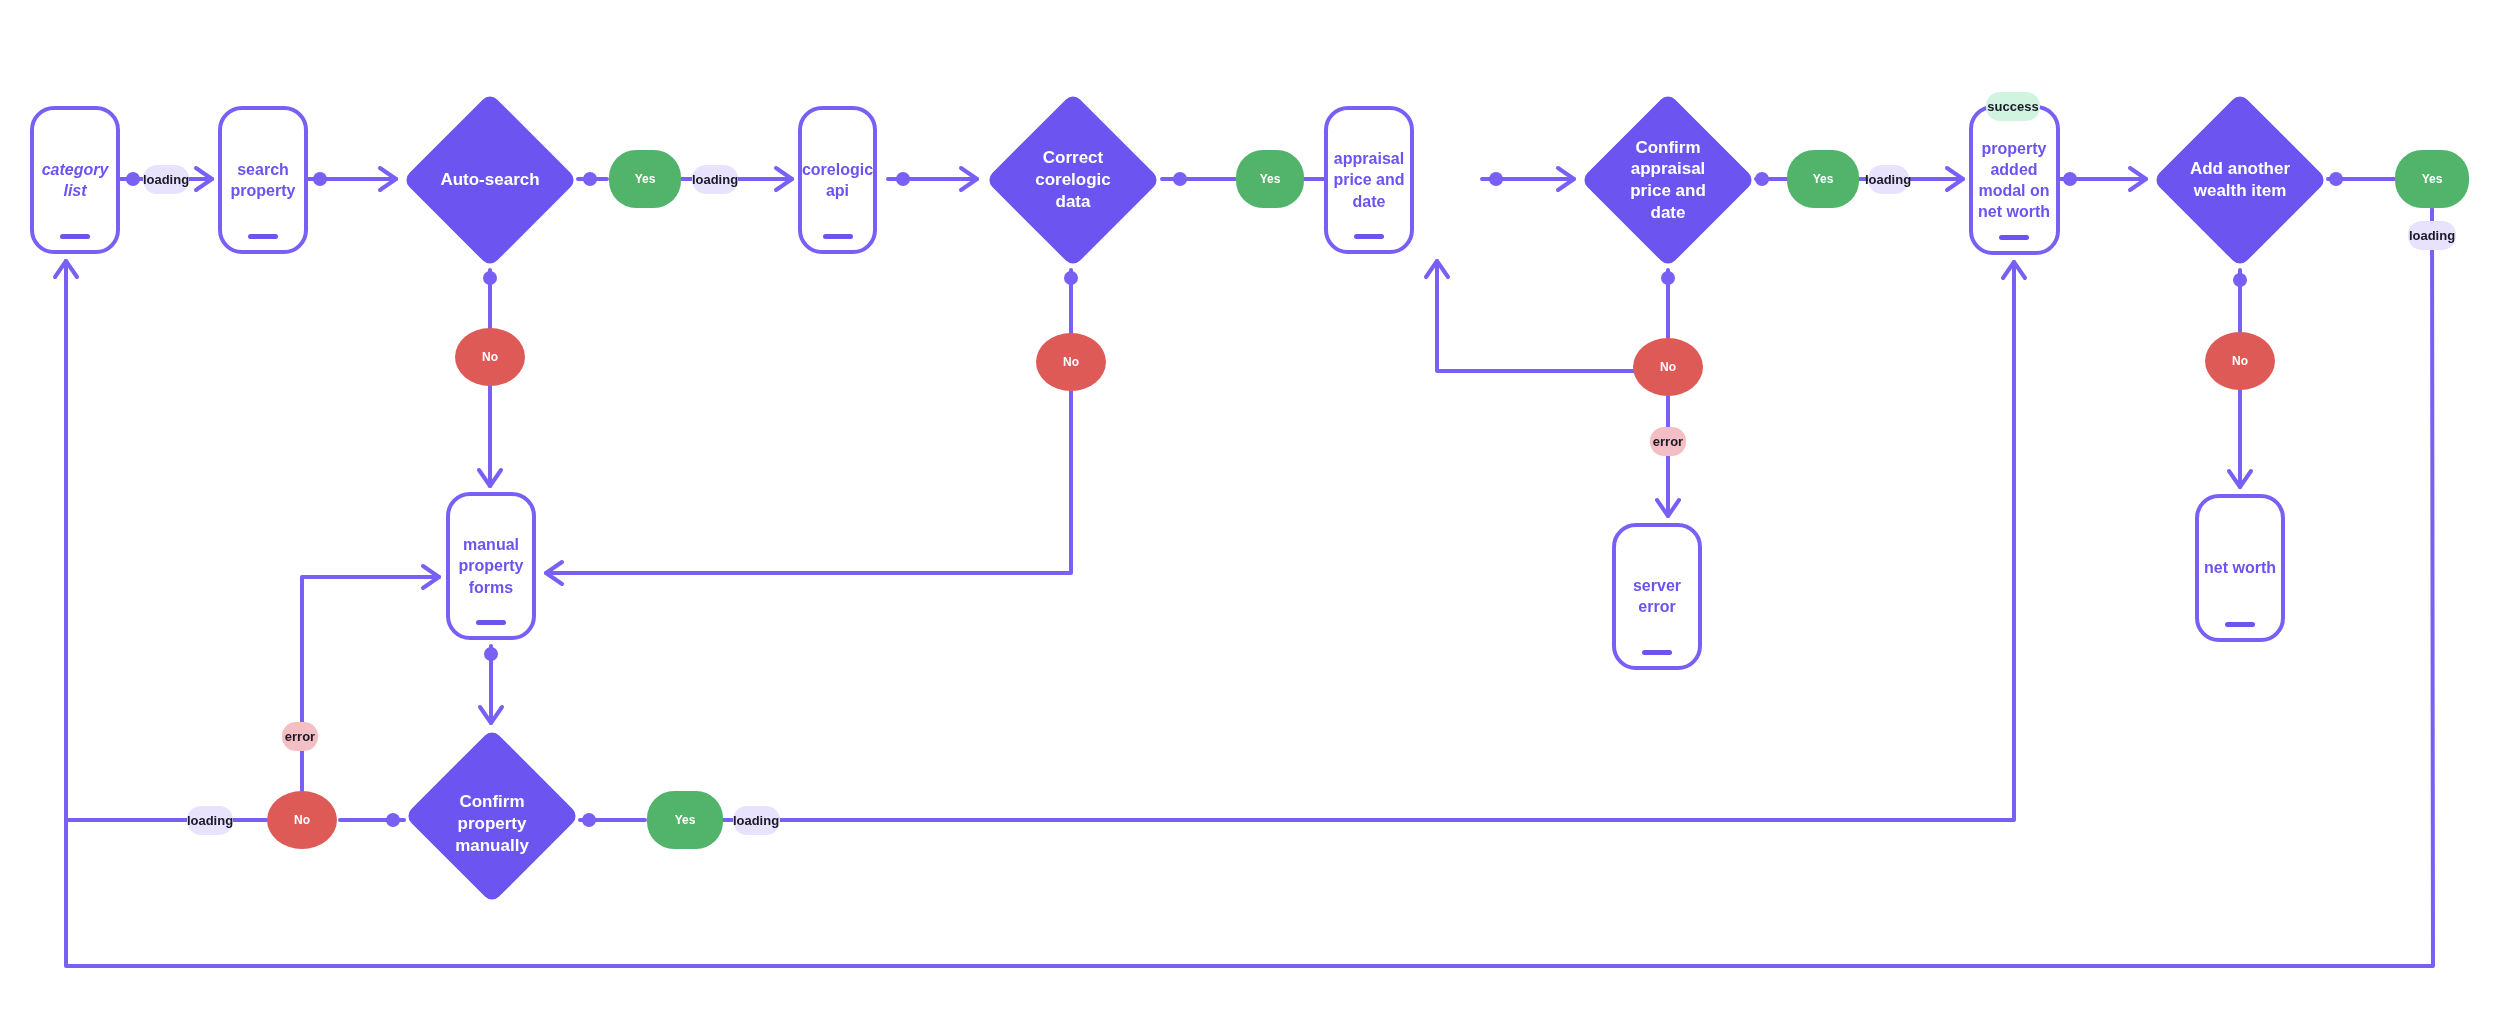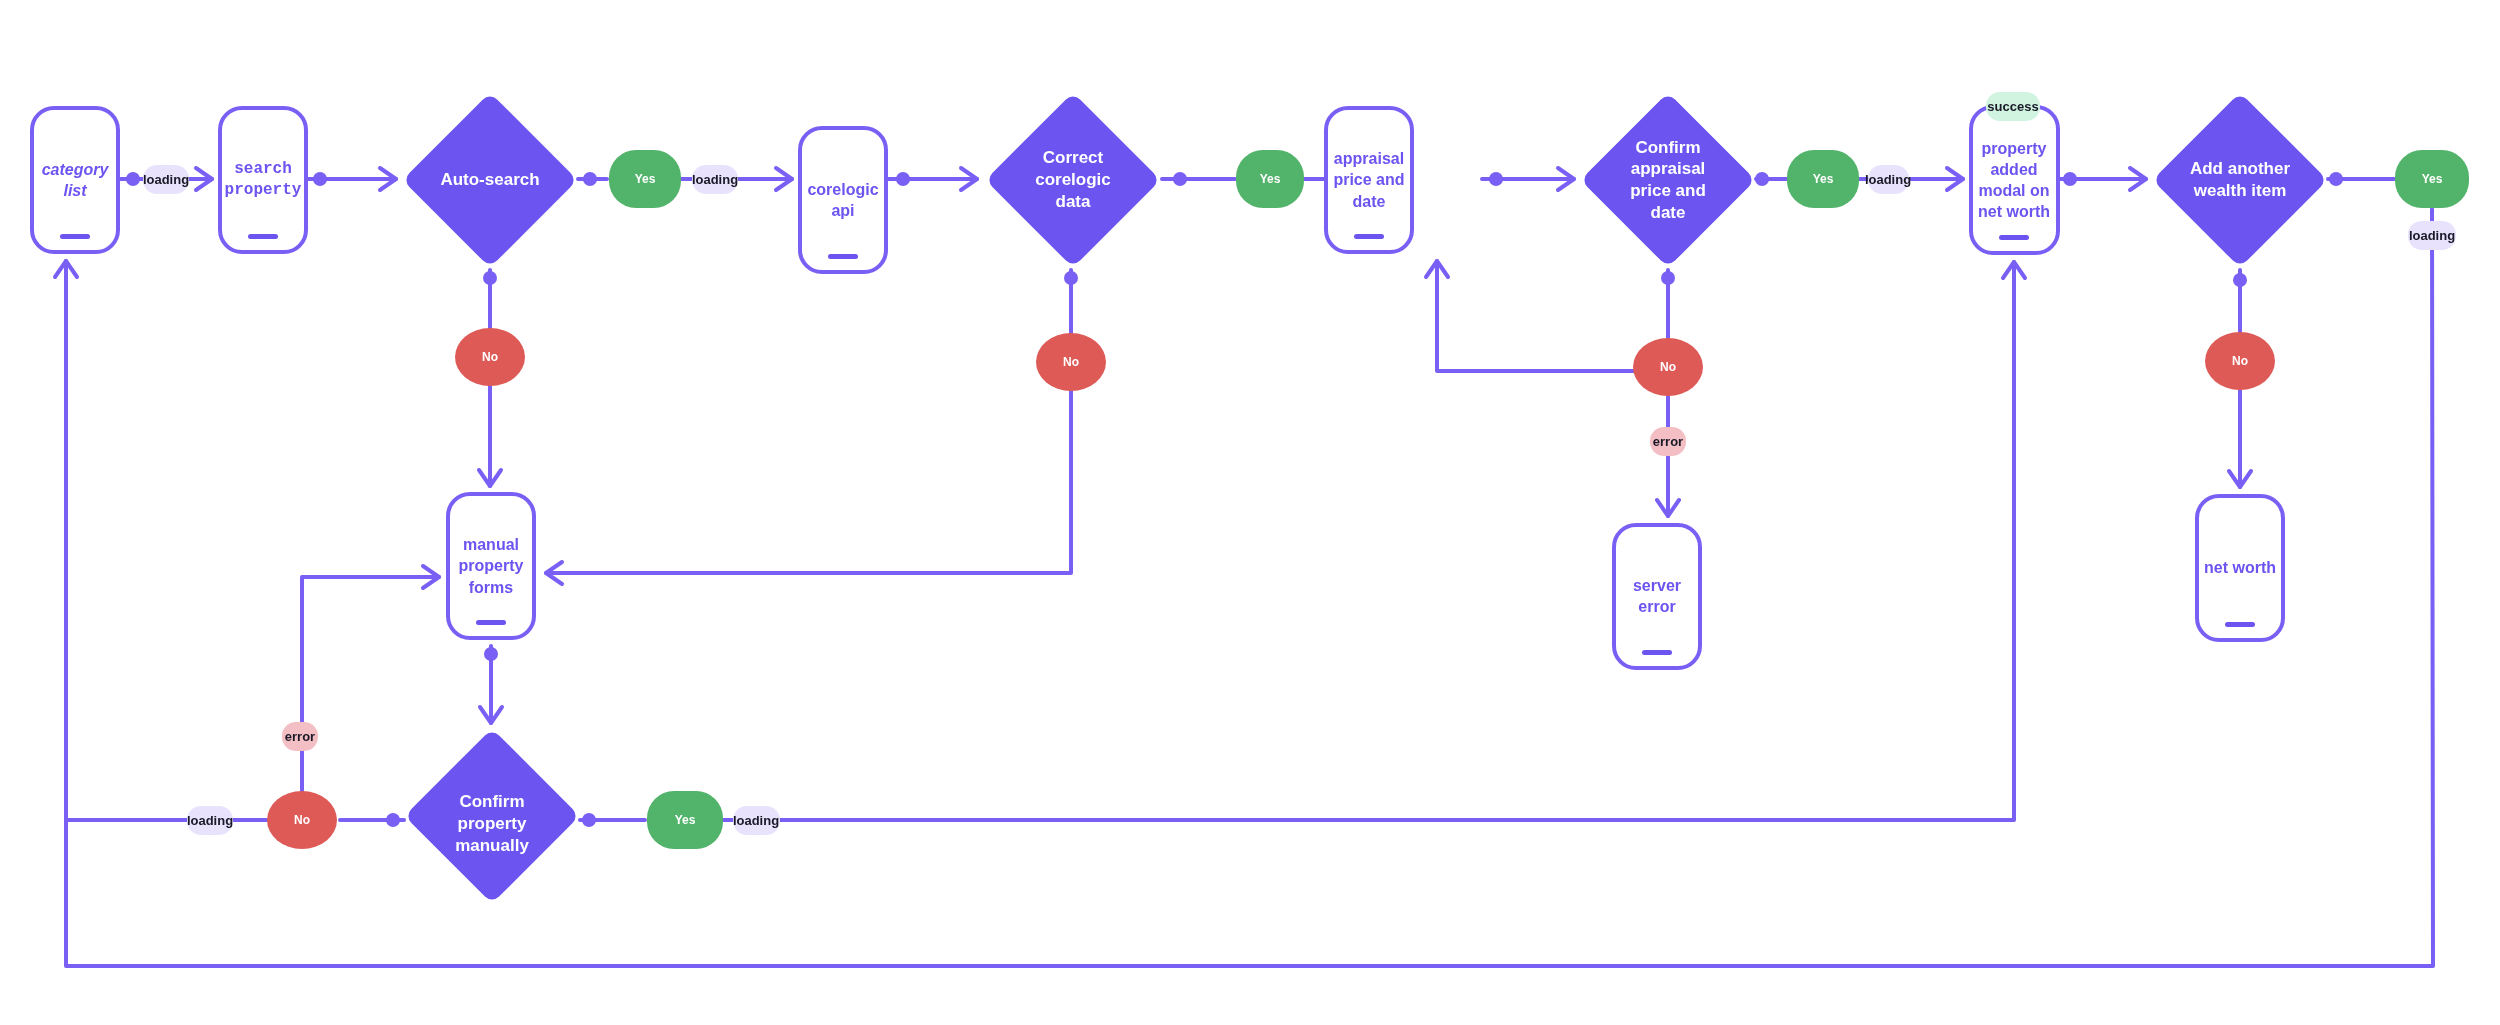--- a/index.html
+++ b/index.html
@@ -104,25 +104,25 @@
       <path d="M267 820 L68 820"></path>
       <path d="M580 820 L645 820"></path>
       <circle cx="589" cy="820" r="7" fill="currentColor" stroke="none"></circle>
       <path d="M723 820 L2014 820 L2014 262"></path>
       <path d="M2025 278 L2014 262 L2003 278"></path>
     </svg>
 <div class="node screen" style="left: 30px; top: 106px; width: 90px; height: 148px; font-style: italic;">
       <span class="label">category list</span>
       <div class="dash"></div>
     </div>
-    <div class="node screen" style="left: 218px; top: 106px; width: 90px; height: 148px; font-family: Liberation Mono, monospace;">
+    <div class="node screen" style="left: 218px; top: 106px; width: 90px; height: 148px;">
       <span class="label">search property</span>
       <div class="dash"></div>
     </div>
-    <div class="node screen" style="left: 798px; top: 106px; width: 90px; height: 148px; margin-top: 20px;">
+    <div class="node screen" style="left: 798px; top: 106px; width: 79px; height: 148px;">
       <span class="label">corelogic api</span>
       <div class="dash"></div>
     </div>
     <div class="node screen" style="left: 1324px; top: 106px; width: 90px; height: 148px;">
       <span class="label">appraisal price and date</span>
       <div class="dash"></div>
     </div>
     <div class="node screen" style="left: 1968.5px; top: 105px; width: 91px; height: 150px;">
       <span class="label">property added modal on net worth</span>
       <div class="dash"></div>

